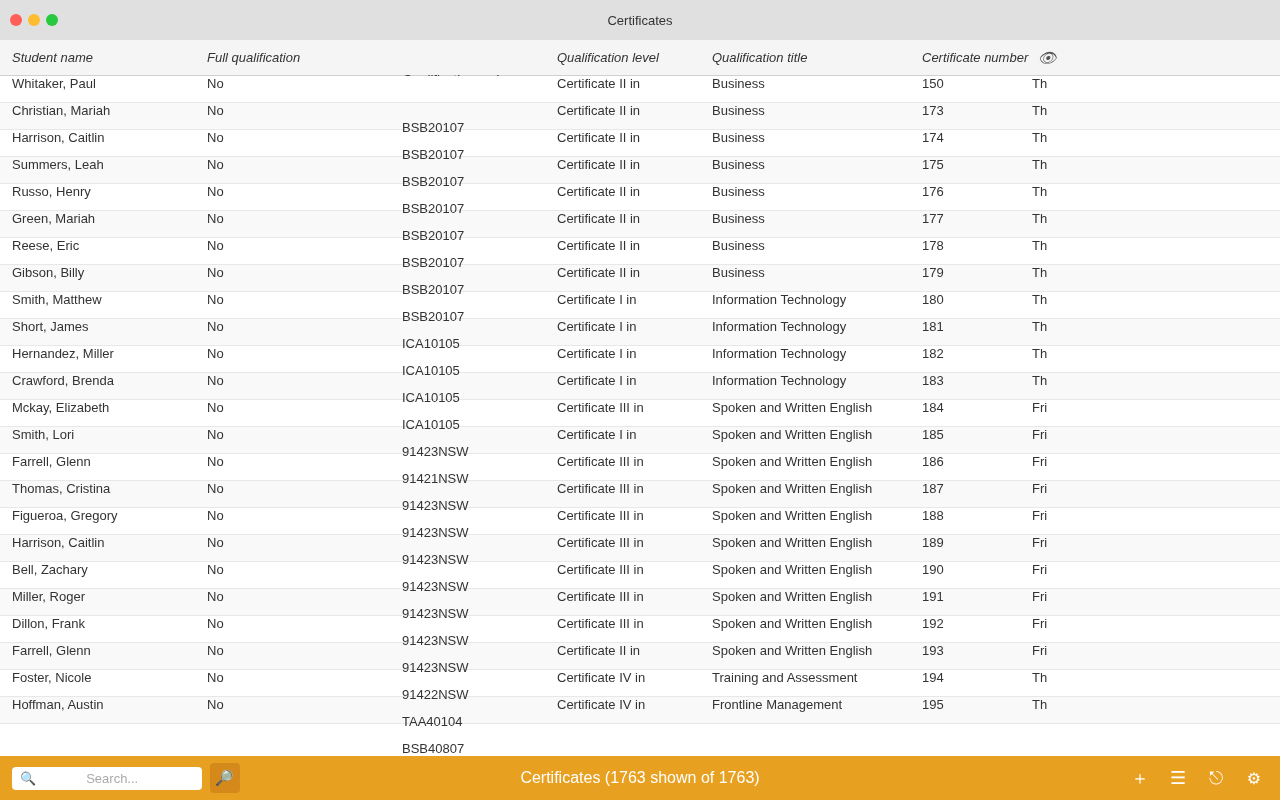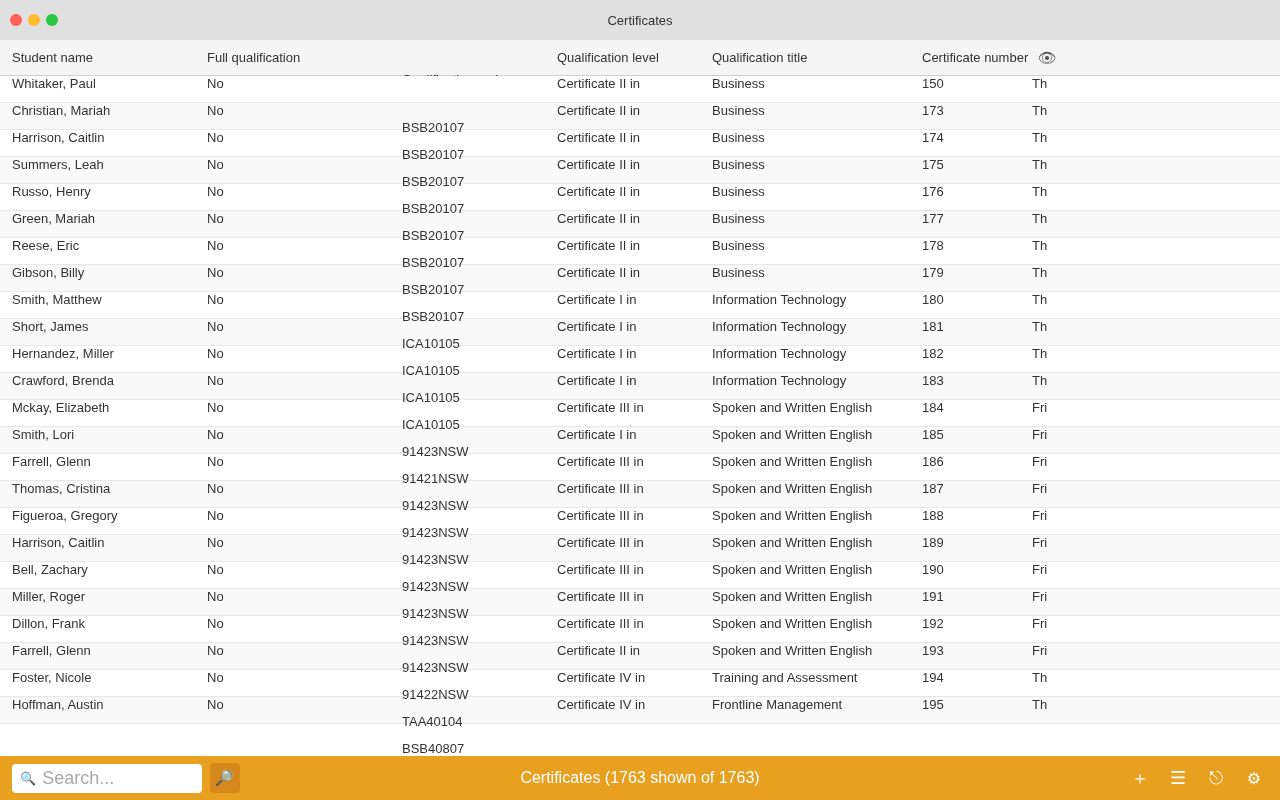--- a/index.html
+++ b/index.html
@@ -39,20 +39,21 @@
 
     
     .table-header {
       display: flex;
       align-items: center;
       background: #f5f5f5;
       border-bottom: 1px solid #d0d0d0;
       height: 36px;
       flex-shrink: 0;
       padding: 12px 12px;
+      font-style: italic;
     }
     .col-header {
       font-size: 13px;
       color: #333;
       font-weight: 400;
       overflow: hidden;
       white-space: nowrap;
     }
 
     
@@ -124,24 +125,25 @@
       gap: 6px;
       width: 190px;
     }
     .search-icon {
       color: #888;
       font-size: 13px;
     }
     .search-input {
       border: none;
       outline: none;
-      font-size: 18px;
+      font-size: 13px;
       color: #333;
       background: transparent;
       width: 140px;
+      text-align: center;
     }
     .search-input::placeholder { color: #aaa; }
 
     .doc-icon-btn {
       background: #d4891a;
       border: none;
       border-radius: 4px;
       width: 30px;
       height: 30px;
       display: flex;

